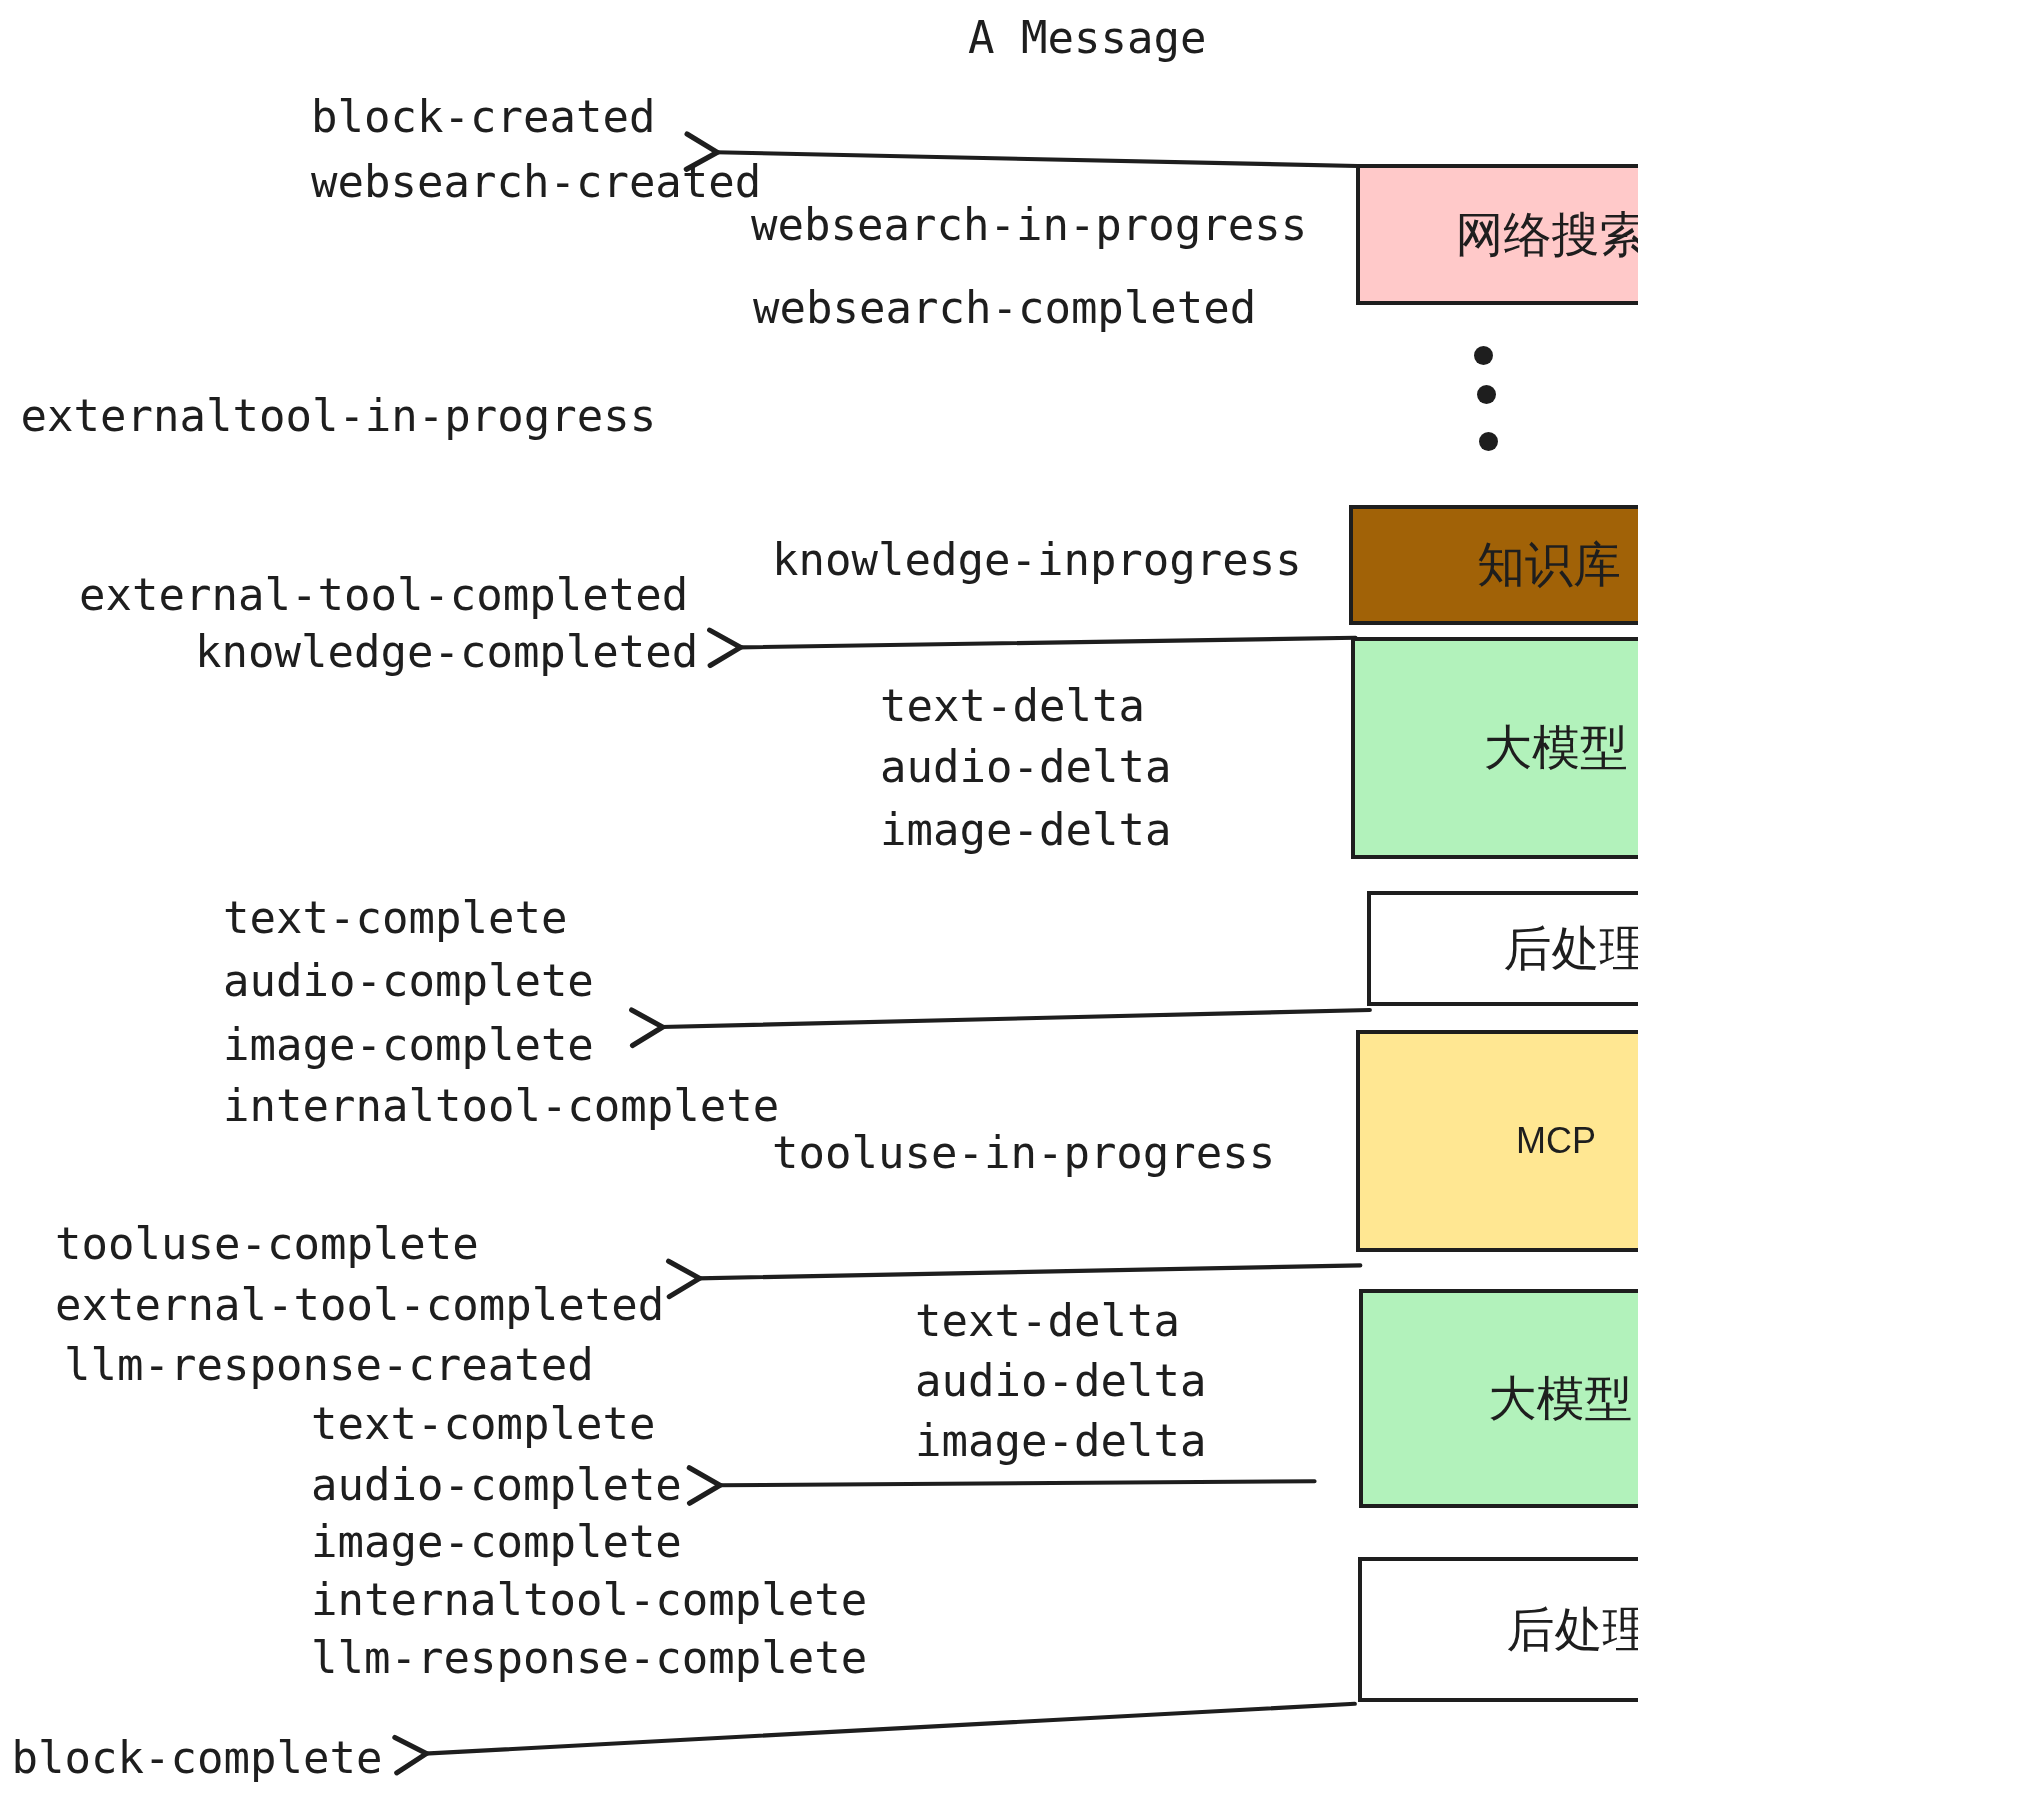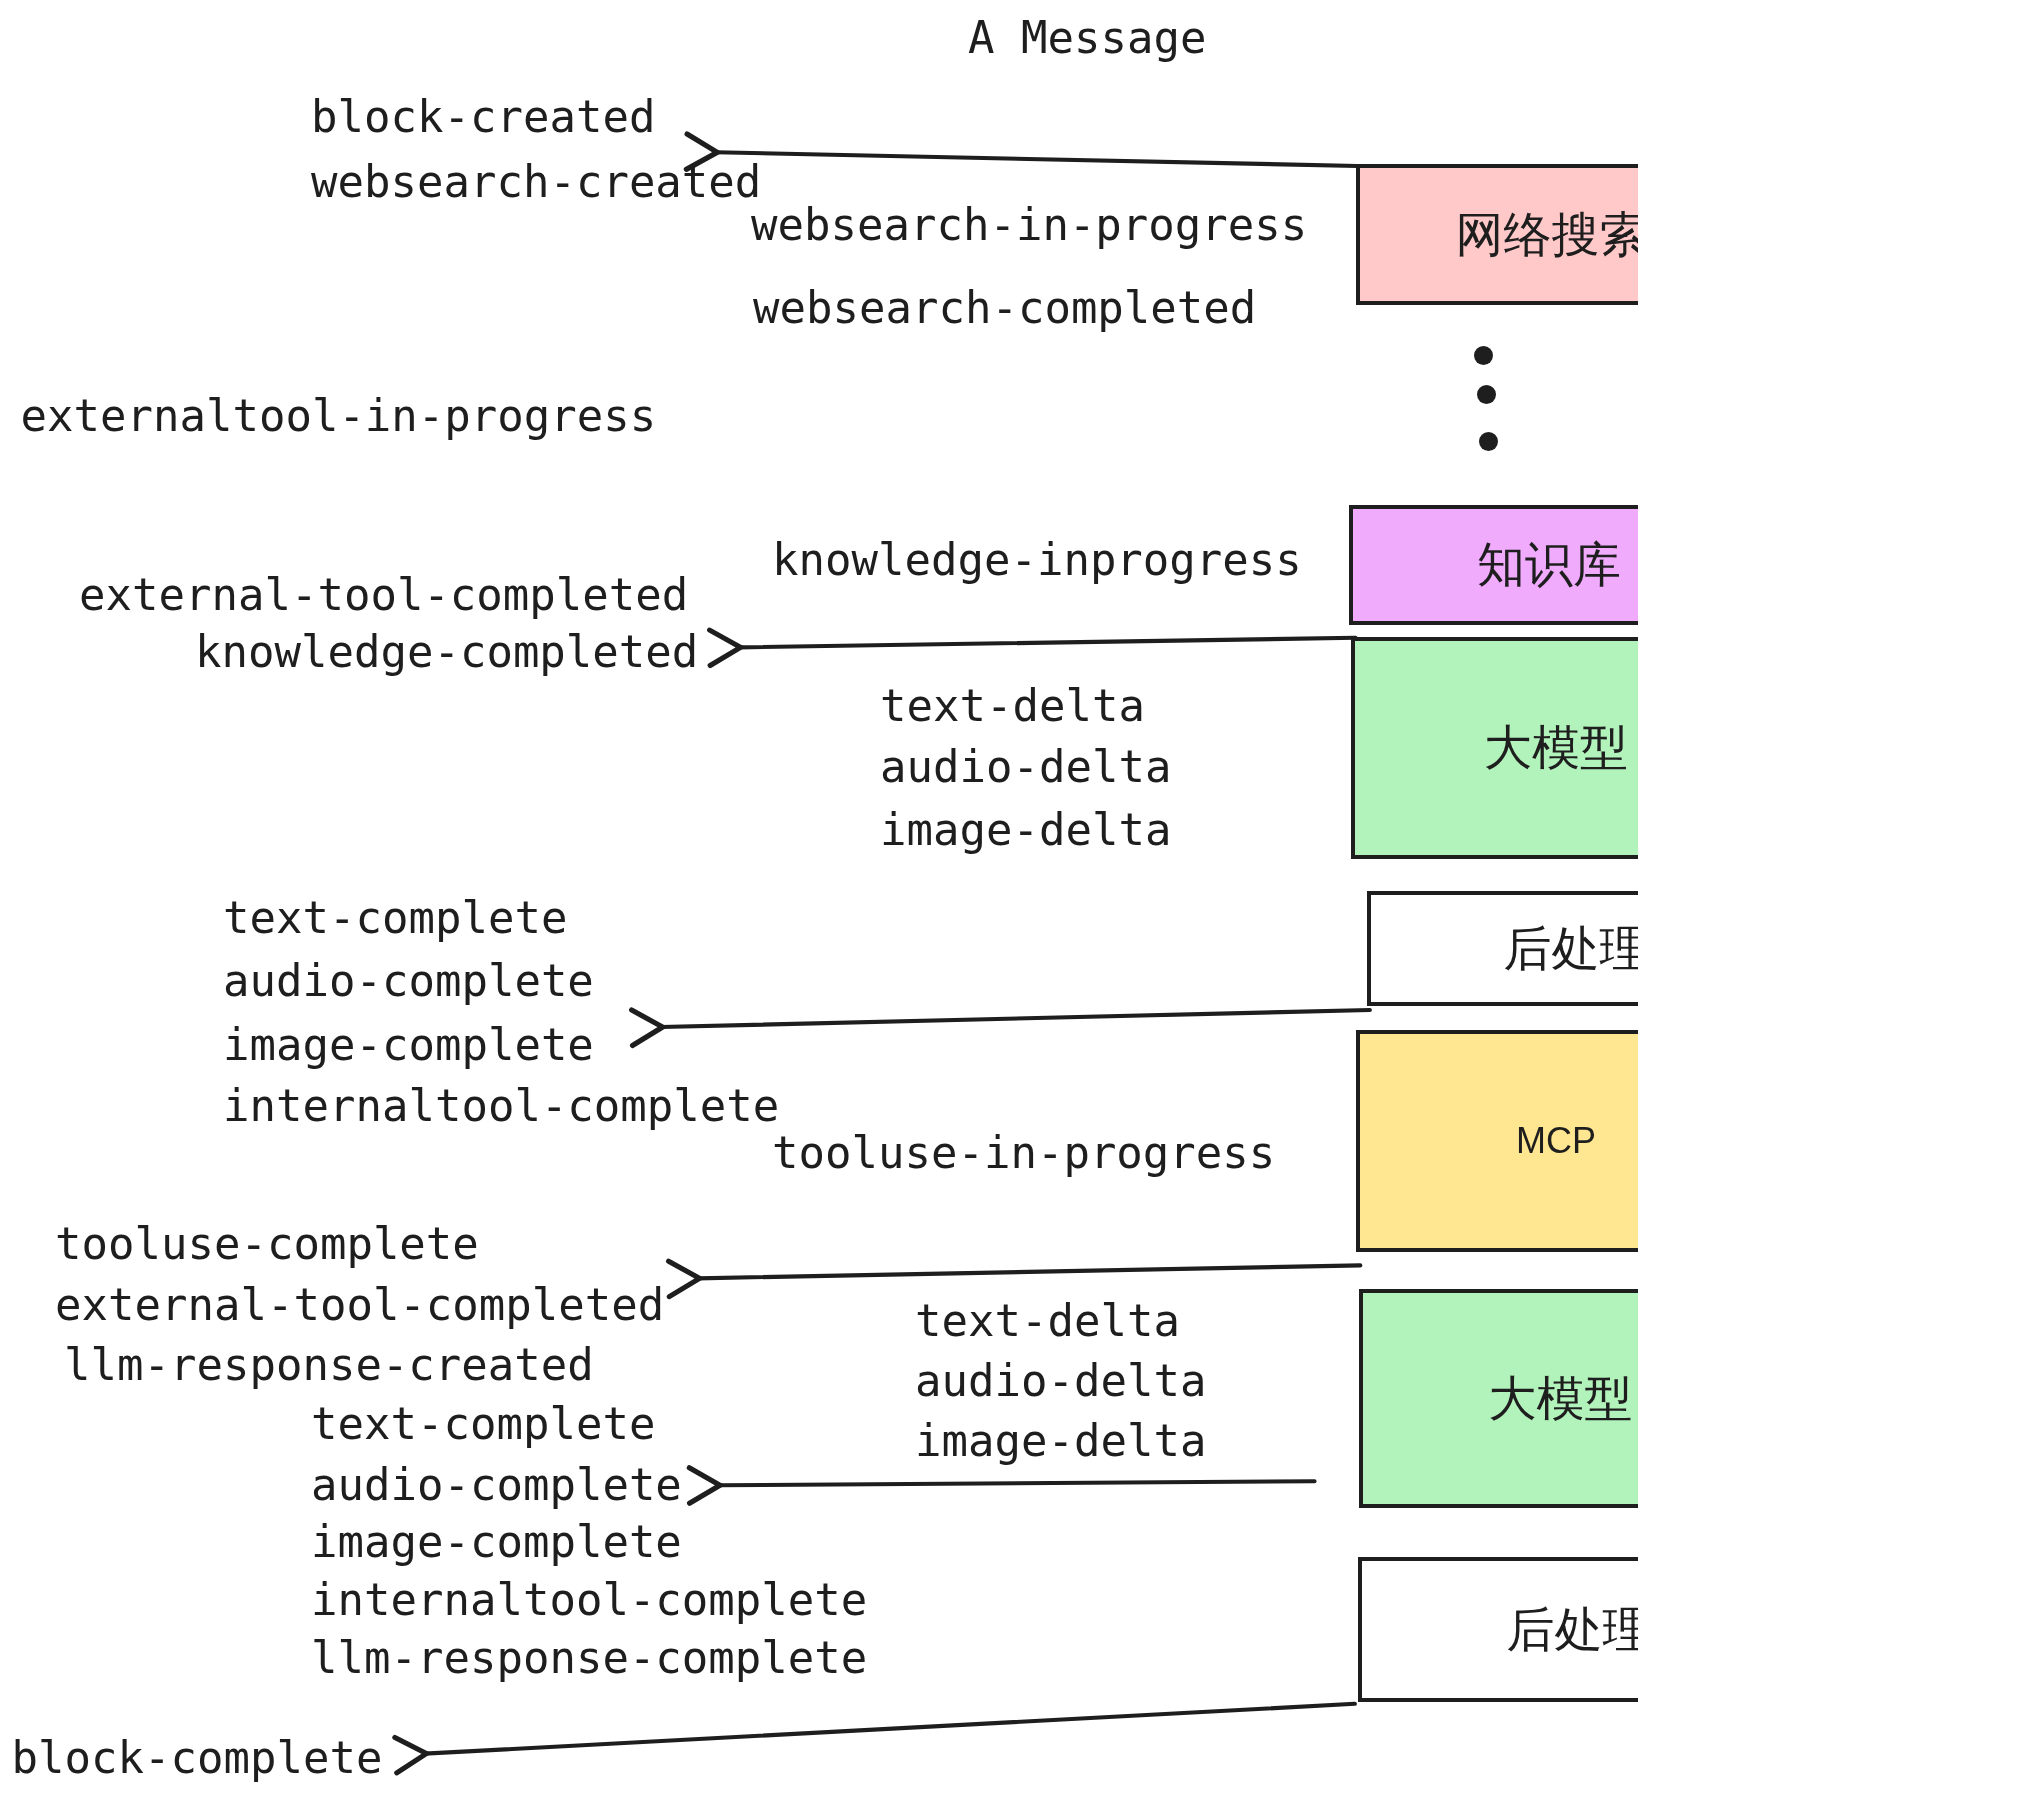--- a/index.html
+++ b/index.html
@@ -109,21 +109,21 @@
 
   <div class="event" style="left:11.6px;top:1735px;">block-complete</div>
 
   <div class="event" style="left:915px;top:1358px;">audio-delta</div>
   <div class="event" style="left:915px;top:1418px;">image-delta</div>
 
   <div class="box" style="left: 1356px; top: 164px; width: 391px; height: 141px; background: rgb(255, 201, 201);">
     <span class="box-label">网络搜索</span>
   </div>
 
-  <div class="box" style="left: 1349px; top: 505px; width: 400px; height: 120px; background: #f0abfc;">
+  <div class="box" style="left: 1349px; top: 505px; width: 400px; height: 120px; background: #a16207;">
     <span class="box-label">知识库</span>
   </div>
 
   <div class="box" style="left: 1351px; top: 637px; width: 410px; height: 222px; background: rgb(178, 242, 187);">
     <span class="box-label">大模型</span>
   </div>
 
   <div class="box white" style="left: 1367px; top: 891px; width: 417px; height: 115px; background: rgb(255, 255, 255);">
     <span class="box-label">后处理</span>
   </div>

